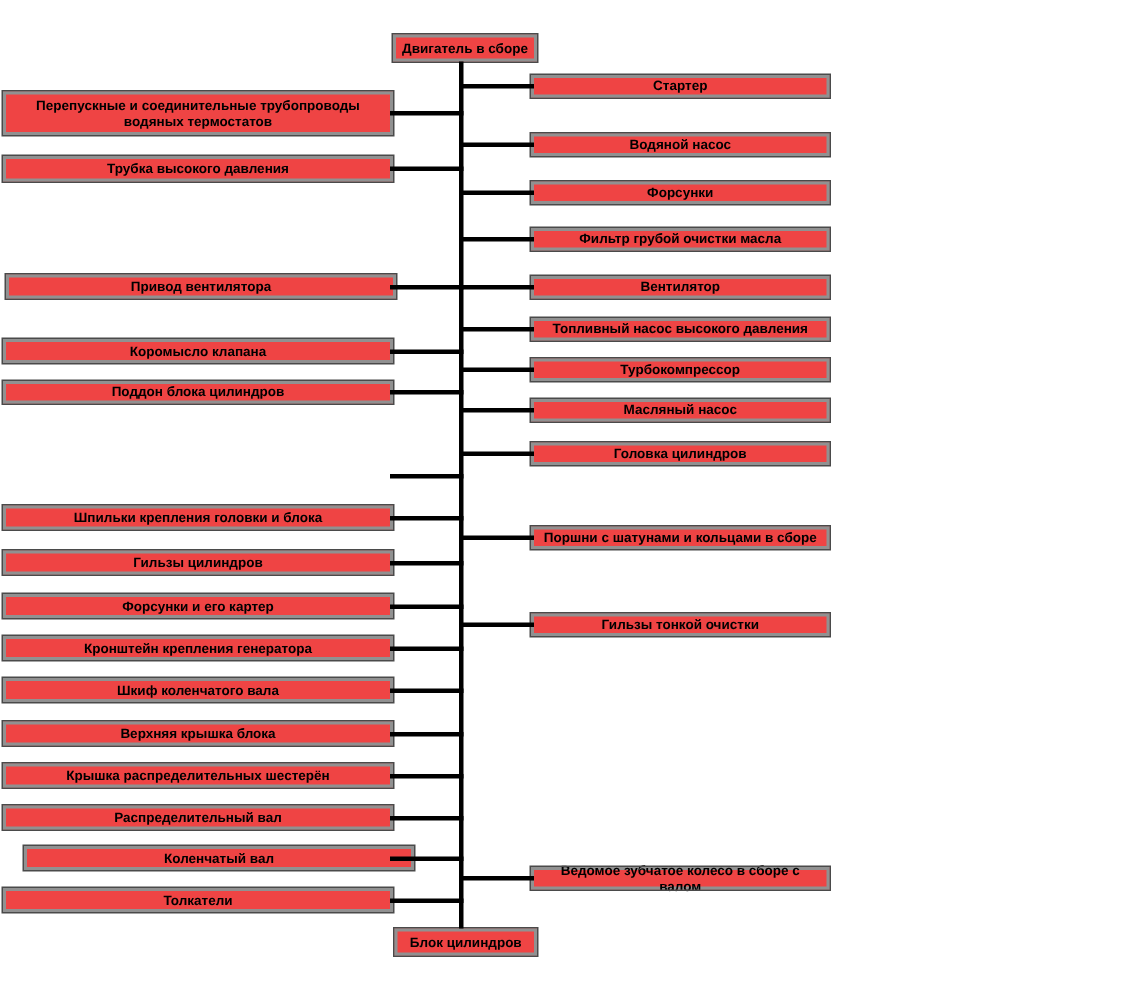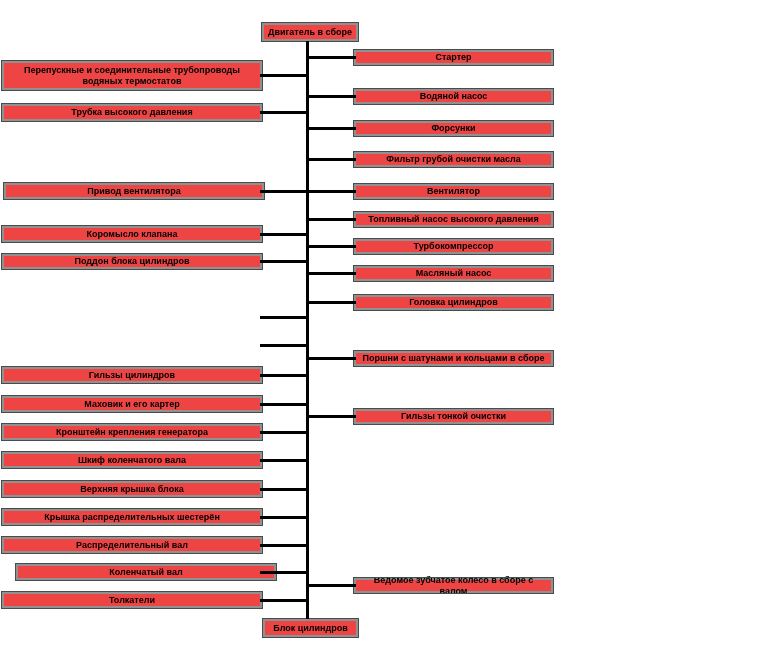--- a/index.html
+++ b/index.html
@@ -42,24 +42,25 @@
     <div class="line" style="left: 260px; top: 74px; width: 49px; height: 3px;"></div>
     <div class="node" style="left: 2px; top: 104px; width: 260px; height: 17px;">Трубка высокого давления</div>
     <div class="line" style="left: 260px; top: 111px; width: 49px; height: 3px;"></div>
     <div class="node" style="left: 4px; top: 183px; width: 260px; height: 16px;">Привод вентилятора</div>
     <div class="line" style="left: 260px; top: 190px; width: 49px; height: 3px;"></div>
     <div class="node" style="left: 2px; top: 226px; width: 260px; height: 16px;">Коромысло клапана</div>
     <div class="line" style="left: 260px; top: 233px; width: 49px; height: 3px;"></div>
     <div class="node" style="left: 2px; top: 254px; width: 260px; height: 15px;">Поддон блока цилиндров</div>
     <div class="line" style="left: 260px; top: 260px; width: 49px; height: 3px;"></div>
     <div class="line" style="left: 260px; top: 316px; width: 49px; height: 3px;"></div>
+    <div class="node" style="left: 2px; top: 337px; width: 260px; height: 16px;">Шпильки крепления головки и блока</div>
     <div class="line" style="left: 260px; top: 344px; width: 49px; height: 3px;"></div>
     <div class="node" style="left: 2px; top: 367px; width: 260px; height: 16px;">Гильзы цилиндров</div>
     <div class="line" style="left: 260px; top: 374px; width: 49px; height: 3px;"></div>
-    <div class="node" style="left: 2px; top: 396px; width: 260px; height: 16px;">Маховик и его картер</div>
+    <div class="node" style="left: 2px; top: 396px; width: 260px; height: 16px;">Форсунки и его картер</div>
     <div class="line" style="left: 260px; top: 403px; width: 49px; height: 3px;"></div>
     <div class="node" style="left: 2px; top: 424px; width: 260px; height: 16px;">Кронштейн крепления генератора</div>
     <div class="line" style="left: 260px; top: 431px; width: 49px; height: 3px;"></div>
     <div class="node" style="left: 2px; top: 452px; width: 260px; height: 16px;">Шкиф коленчатого вала</div>
     <div class="line" style="left: 260px; top: 459px; width: 49px; height: 3px;"></div>
     <div class="node" style="left: 2px; top: 481px; width: 260px; height: 16px;">Верхняя крышка блока</div>
     <div class="line" style="left: 260px; top: 488px; width: 49px; height: 3px;"></div>
     <div class="node" style="left: 2px; top: 509px; width: 260px; height: 16px;">Крышка распределительных шестерён</div>
     <div class="line" style="left: 260px; top: 516px; width: 49px; height: 3px;"></div>
     <div class="node" style="left: 2px; top: 537px; width: 260px; height: 16px;">Распределительный вал</div>

